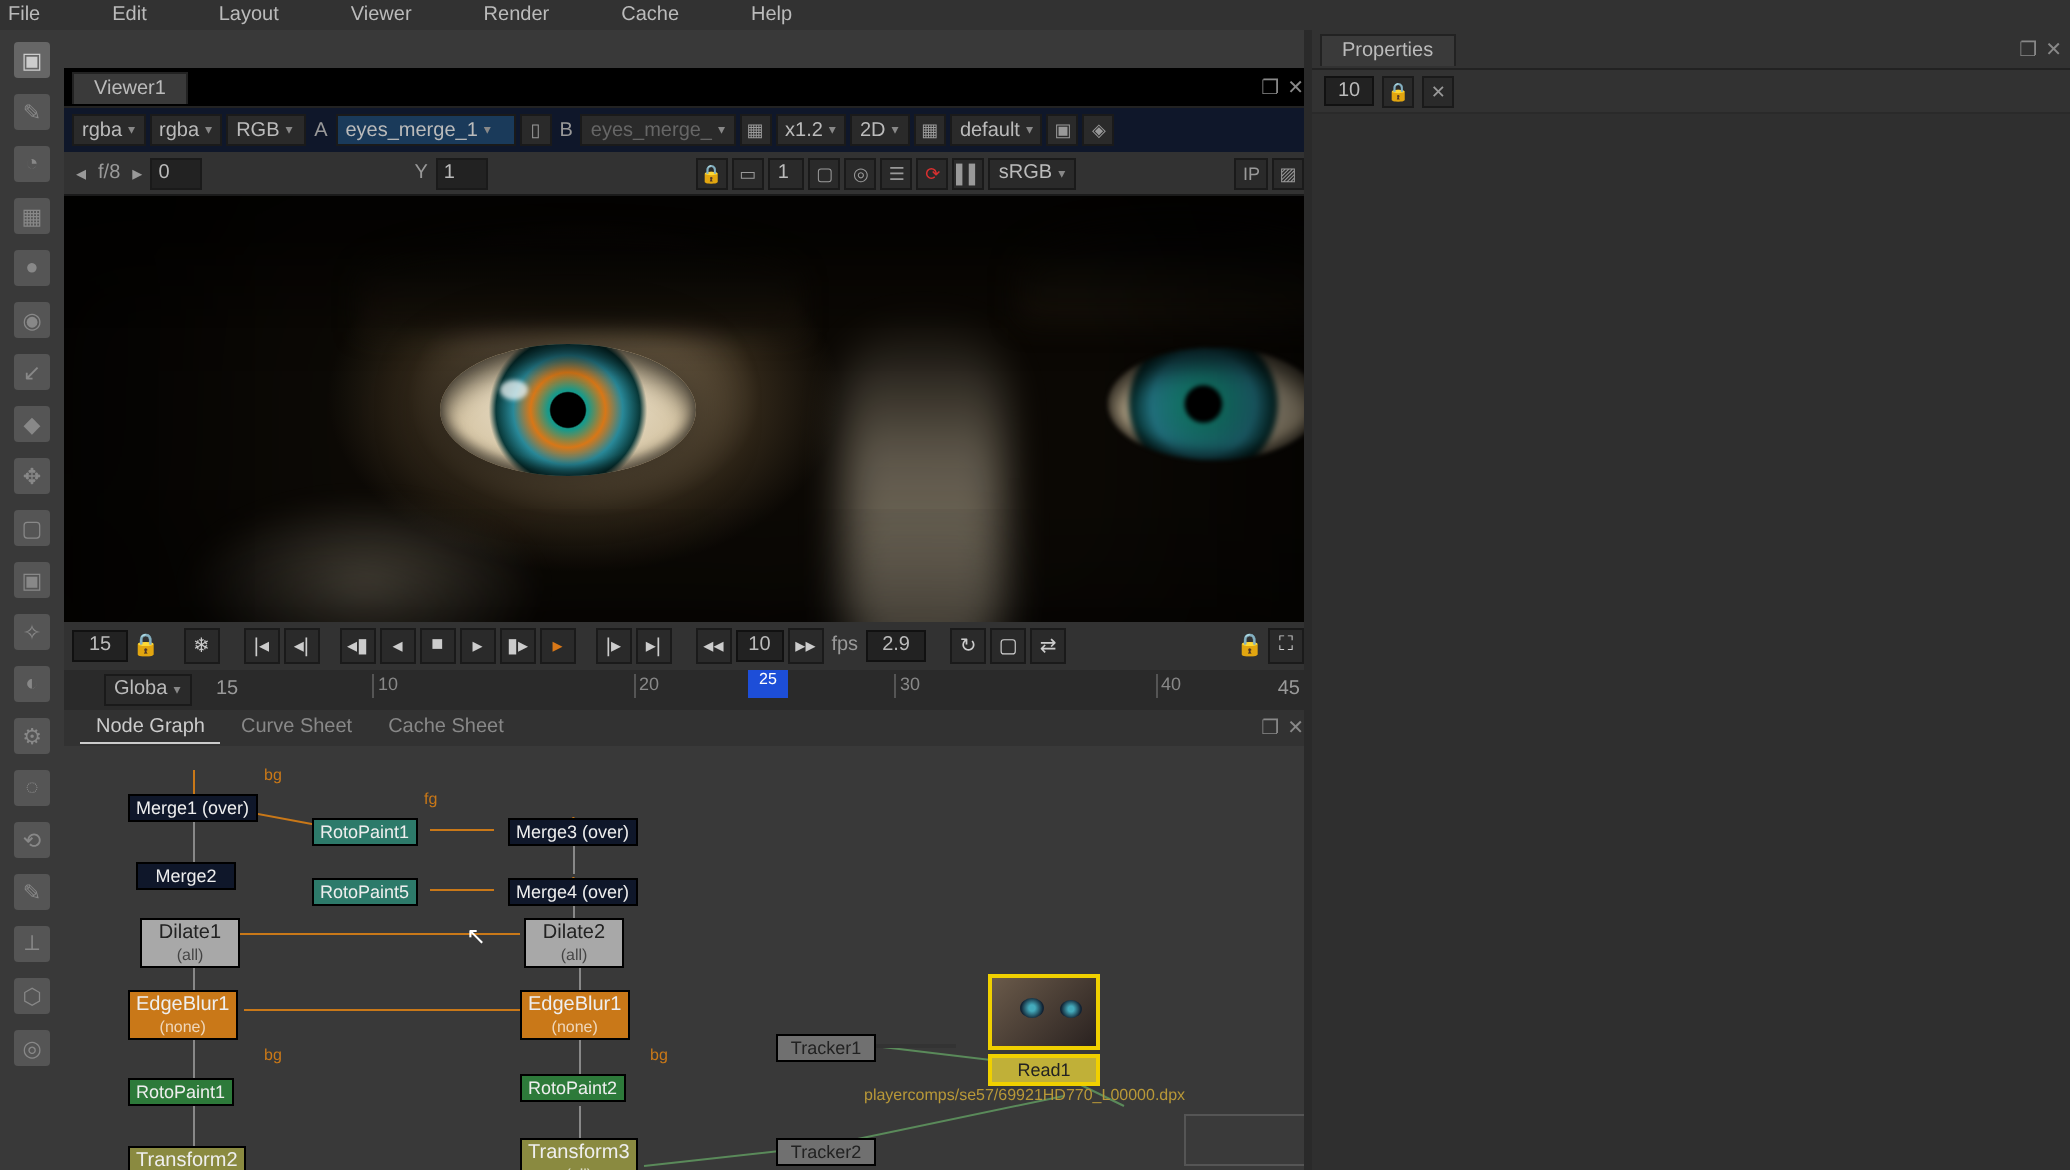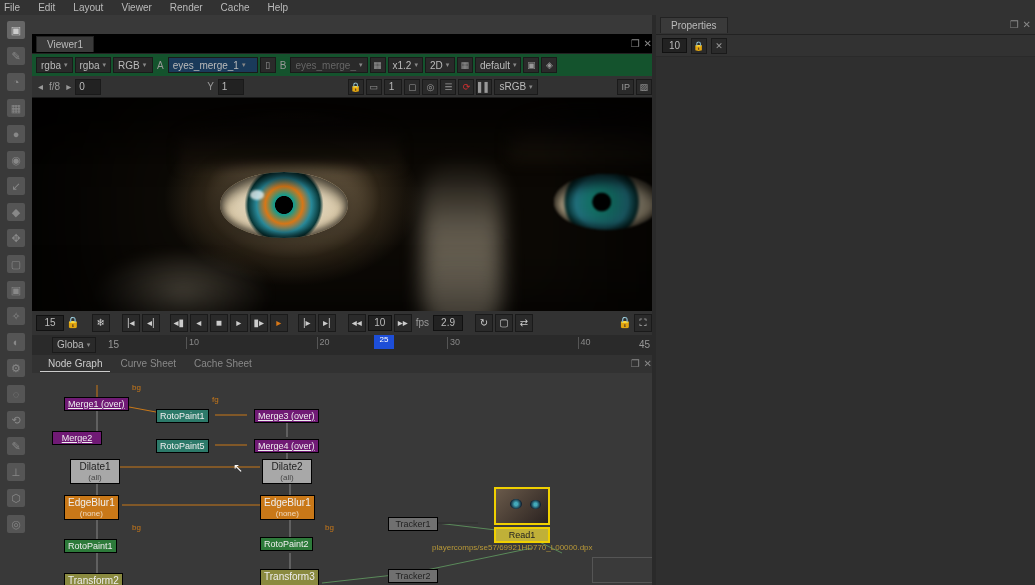--- a/index.html
+++ b/index.html
@@ -1,31 +1,31 @@
 <!DOCTYPE html>
 <html><head>
 <meta charset="utf-8">
 <style>
 * { margin: 0; padding: 0; box-sizing: border-box; font-family: Tahoma, sans-serif; font-size: 10px; }
 body { background: #393939; color: #aaa; width: 1035px; height: 585px; overflow: hidden; position: relative; }
 
-.menubar { height: 15px; background: #323232; display: flex; align-items: center; padding: 0 4px; gap: 18px; }
+.menubar { height: 15px; background: #323232; display: flex; align-items: center; padding: 0 4px; gap: 36px; }
 .menubar span { color: #bbb; cursor: pointer; }
 
 .left-toolbar { position: absolute; left: 0; top: 15px; width: 32px; height: 570px; background: #393939; display: flex; flex-direction: column; align-items: center; gap: 8px; padding-top: 6px; }
 .tool-icon { width: 18px; height: 18px; background: #555; border-radius: 2px; display: flex; align-items: center; justify-content: center; color: #888; font-size: 11px; cursor: pointer; }
 .tool-icon.active { background: #666; color: #ccc; }
 
 .main-area { position: absolute; left: 32px; top: 15px; width: 624px; height: 570px; display: flex; flex-direction: column; }
 
 .panel-tab-bar { height: 20px; background: #000000; display: flex; align-items: center; border-bottom: 1px solid #222; margin-top: 19px; }
 .panel-tab { padding: 2px 10px; background: #3a3a3a; border: 1px solid #222; border-bottom: none; color: #bbb; margin-left: 4px; }
 .panel-close-btns { margin-left: auto; display: flex; gap: 4px; padding-right: 4px; color: #888; }
 
-.viewer-toprow { height: 22px; background: #14532d; display: flex; align-items: center; gap: 2px; padding: 0 4px; }
+.viewer-toprow { height: 22px; background: #0f172a; display: flex; align-items: center; gap: 2px; padding: 0 4px; }
 .viewer-toprow2 { height: 22px; background: #323232; display: flex; align-items: center; gap: 2px; padding: 0 4px; border-bottom: 1px solid #1a1a1a; }
 .dd { background: #2a2a2a; border: 1px solid #1a1a1a; padding: 1px 4px; color: #bbb; display: flex; align-items: center; gap: 3px; height: 16px; }
 .dd::after { content: '▾'; font-size: 7px; color: #888; }
 .dd.noar::after { content: ''; }
 .btn-sm { width: 16px; height: 16px; background: #2a2a2a; border: 1px solid #1a1a1a; display: flex; align-items: center; justify-content: center; color: #999; cursor: pointer; font-size: 9px; }
 .num-field { width: 40px; height: 16px; background: #222; border: 1px solid #1a1a1a; color: #bbb; padding: 0 3px; }
 .lbl { color: #999; padding: 0 2px; }
 
 .viewer-image { flex: 1; background: #0f0f0f; position: relative; overflow: hidden; }
 .eye-render { position: absolute; inset: 0; }
@@ -41,21 +41,21 @@
 .ruler { flex: 1; position: relative; height: 100%; margin-left: 90px; margin-right: 20px; }
 .ruler-tick { position: absolute; top: 2px; color: #888; font-size: 9px; border-left: 1px solid #555; padding-left: 2px; height: 12px; }
 .playhead { position: absolute; top: 0; width: 20px; height: 14px; background: #1d4ed8; color: #fff; font-size: 8px; text-align: center; transform: translateX(-50%); }
 
 .nodegraph-tabs { height: 18px; background: #323232; display: flex; align-items: center; gap: 2px; padding-left: 8px; }
 .ng-tab { padding: 2px 8px; color: #888; }
 .ng-tab.active { color: #ccc; border-bottom: 1px solid #ccc; }
 
 .nodegraph { flex: 1; background: #393939; position: relative; overflow: hidden; }
 .node { position: absolute; border: 1px solid #000; padding: 1px 3px; font-size: 9px; color: #eee; white-space: nowrap; min-width: 50px; text-align: center; }
-.node.merge { background: #701a75; text-decoration: underline; }
+.node.merge { background: #0f172a; }
 .node.roto { background: #2d7a3a; }
 .node.rotomask { background: #2d7a6a; }
 .node.dilate { background: #a8a8a8; color: #222; }
 .node.edgeblur { background: #c97818; }
 .node.transform { background: #8a8a40; }
 .node.tracker { background: #707070; color: #222; }
 .node.read { background: #c0b038; color: #222; border: 2px solid #f0d000; }
 .node-sub { font-size: 8px; color: rgba(255,255,255,0.7); }
 .node.dilate .node-sub, .node.tracker .node-sub, .node.read .node-sub { color: rgba(0,0,0,0.6); }
 .conn-label { position: absolute; font-size: 8px; color: #c97818; padding-left: 42px; }
@@ -277,21 +277,21 @@
     </svg>
 
     <span class="conn-label" style="left:58px;top:10px">bg</span>
     <span class="conn-label" style="left:138px;top:22px">fg</span>
     <span class="conn-label" style="left:58px;top:150px">bg</span>
     <span class="conn-label" style="left:251px;top:150px">bg</span>
     <span class="conn-label" style="left:210px;top:34px">A</span>
     <span class="conn-label" style="left:210px;top:64px">A</span>
 
     <div class="node merge" style="left:32px;top:24px">Merge1 (over)</div>
-    <div class="node merge" style="left:20px;top:58px">Merge2</div>
+    <div class="node merge" style="left:36px;top:58px">Merge2</div>
     <div class="node rotomask" style="left:124px;top:36px">RotoPaint1</div>
     <div class="node rotomask" style="left:124px;top:66px">RotoPaint5</div>
     <div class="node merge" style="left:222px;top:36px">Merge3 (over)</div>
     <div class="node merge" style="left:222px;top:66px">Merge4 (over)</div>
     <div class="node dilate" style="left:38px;top:86px"><span>Dilate1</span><br><span class="node-sub">(all)</span></div>
     <div class="node dilate" style="left:230px;top:86px"><span>Dilate2</span><br><span class="node-sub">(all)</span></div>
     <div class="node edgeblur" style="left:32px;top:122px"><span>EdgeBlur1</span><br><span class="node-sub">(none)</span></div>
     <div class="node edgeblur" style="left:228px;top:122px"><span>EdgeBlur1</span><br><span class="node-sub">(none)</span></div>
     <div class="node roto" style="left:32px;top:166px">RotoPaint1</div>
     <div class="node roto" style="left:228px;top:164px">RotoPaint2</div>

